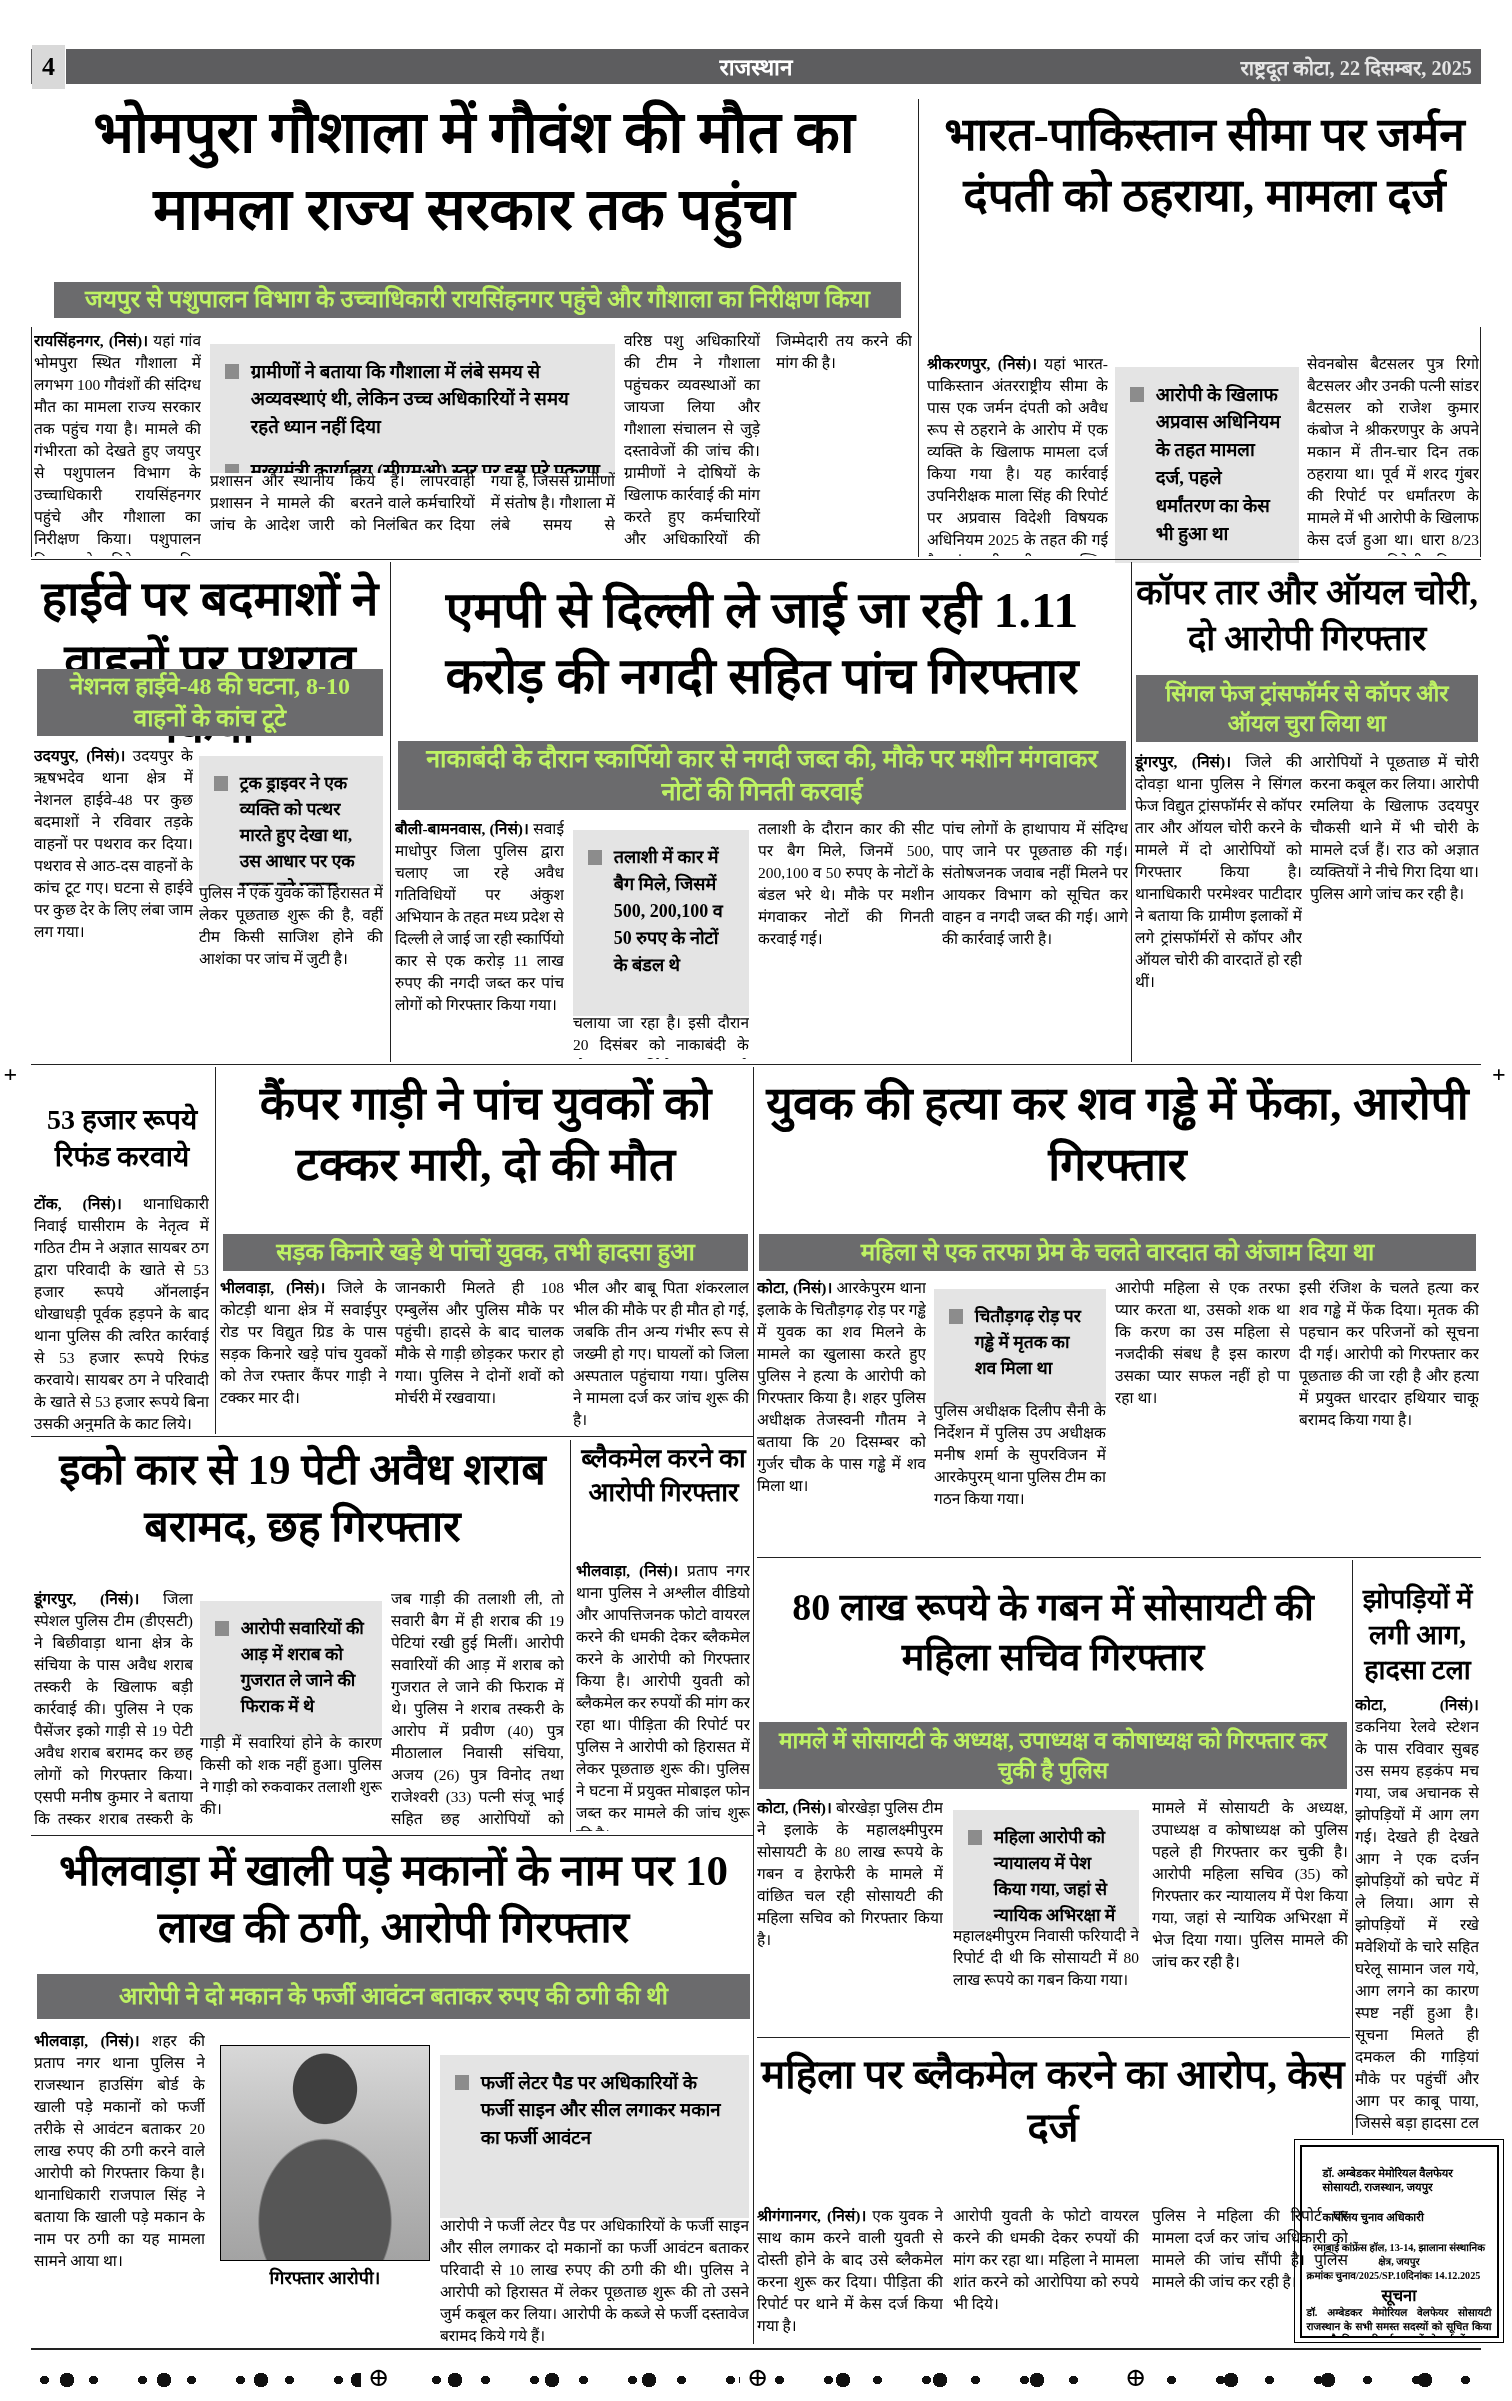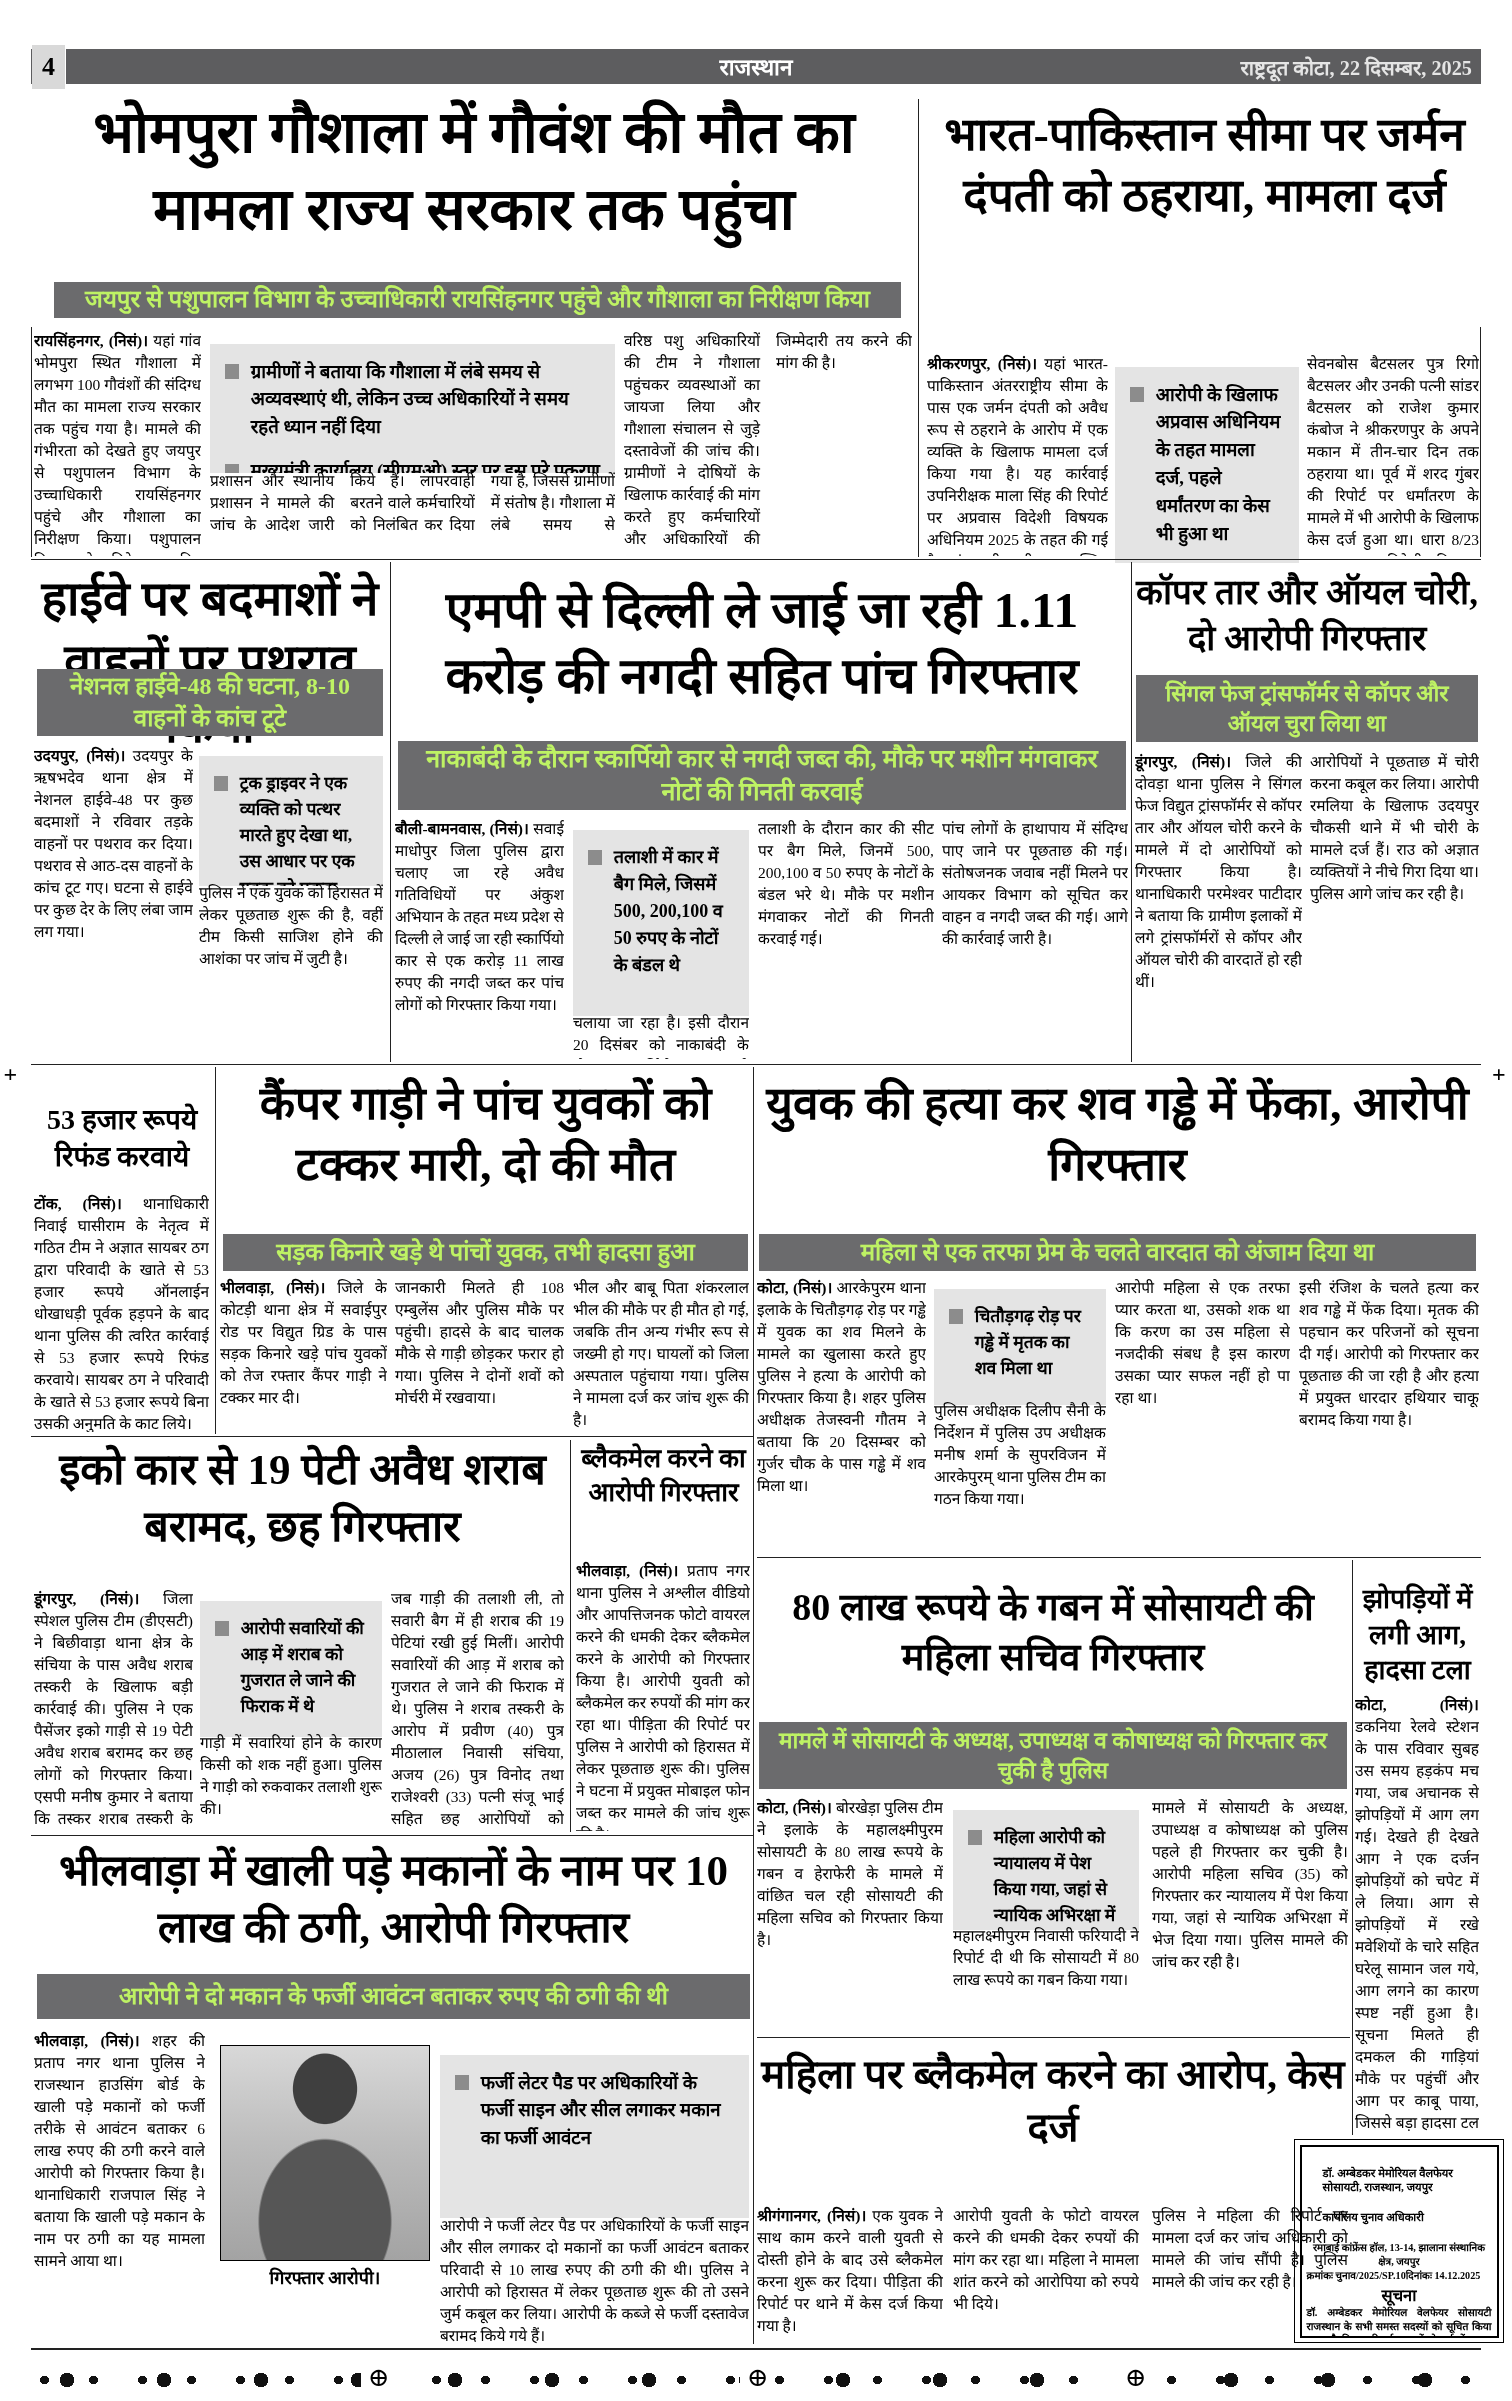--- a/index.html
+++ b/index.html
@@ -224,21 +224,21 @@
     </div>
 </div>
 <p class="abs bd" id="em-c2t">महालक्ष्मीपुरम निवासी फरियादी ने रिपोर्ट दी थी कि सोसायटी में 80 लाख रूपये का गबन किया गया।</p>
 <p class="abs bd" id="em-c3">मामले में सोसायटी के अध्यक्ष, उपाध्यक्ष व कोषाध्यक्ष को पुलिस पहले ही गिरफ्तार कर चुकी है। आरोपी महिला सचिव (35) को गिरफ्तार कर न्यायालय में पेश किया गया, जहां से न्यायिक अभिरक्षा में भेज दिया गया। पुलिस मामले की जांच कर रही है।</p>
 
 <h1 class="abs hl" id="fi-head">झोपड़ियों में लगी आग, हादसा टला</h1>
 <p class="abs bd" id="fi-bd"><b class="dl">कोटा, (निसं)।</b> <span>डकनिया रेलवे स्टेशन के पास रविवार सुबह उस समय हड़कंप मच गया, जब अचानक से झोपड़ियों में आग लग गई। देखते ही देखते आग ने एक दर्जन झोपड़ियों को चपेट में ले लिया। आग से झोपड़ियों में रखे मवेशियों के चारे सहित घरेलू सामान जल गये, आग लगने का कारण स्पष्ट नहीं हुआ है। सूचना मिलते ही दमकल की गाड़ियां मौके पर पहुंचीं और आग पर काबू पाया, जिससे बड़ा हादसा टल गया।</span></p>
 
 <h1 class="abs hl" id="fr-head">भीलवाड़ा में खाली पड़े मकानों के नाम पर 10 लाख की ठगी, आरोपी गिरफ्तार</h1>
 <div class="abs subbar" id="fr-sub">आरोपी ने दो मकान के फर्जी आवंटन बताकर रुपए की ठगी की थी</div>
-<p class="abs bd" id="fr-c1"><b class="dl">भीलवाड़ा, (निसं)।</b> <span>शहर की प्रताप नगर थाना पुलिस ने राजस्थान हाउसिंग बोर्ड के खाली पड़े मकानों को फर्जी तरीके से आवंटन बताकर 6 लाख रुपए की ठगी करने वाले आरोपी को गिरफ्तार किया है। थानाधिकारी राजपाल सिंह ने बताया कि खाली पड़े मकान के नाम पर ठगी का यह मामला सामने आया था।</span></p>
+<p class="abs bd" id="fr-c1"><b class="dl">भीलवाड़ा, (निसं)।</b> <span>शहर की प्रताप नगर थाना पुलिस ने राजस्थान हाउसिंग बोर्ड के खाली पड़े मकानों को फर्जी तरीके से आवंटन बताकर 20 लाख रुपए की ठगी करने वाले आरोपी को गिरफ्तार किया है। थानाधिकारी राजपाल सिंह ने बताया कि खाली पड़े मकान के नाम पर ठगी का यह मामला सामने आया था।</span></p>
 <div class="abs" id="fr-photo"></div>
 <div class="abs" id="fr-cap">गिरफ्तार आरोपी।</div>
 <div class="abs gbox" id="fr-box">
   <div class="gitem">
       <span class="sq"></span>
       <span>फर्जी लेटर पैड पर अधिकारियों के फर्जी साइन और सील लगाकर मकान का फर्जी आवंटन</span>
     </div>
 </div>
 <p class="abs bd" id="fr-p2">आरोपी ने फर्जी लेटर पैड पर अधिकारियों के फर्जी साइन और सील लगाकर दो मकानों का फर्जी आवंटन बताकर परिवादी से 10 लाख रुपए की ठगी की थी। पुलिस ने आरोपी को हिरासत में लेकर पूछताछ शुरू की तो उसने जुर्म कबूल कर लिया। आरोपी के कब्जे से फर्जी दस्तावेज बरामद किये गये हैं।</p>
 

